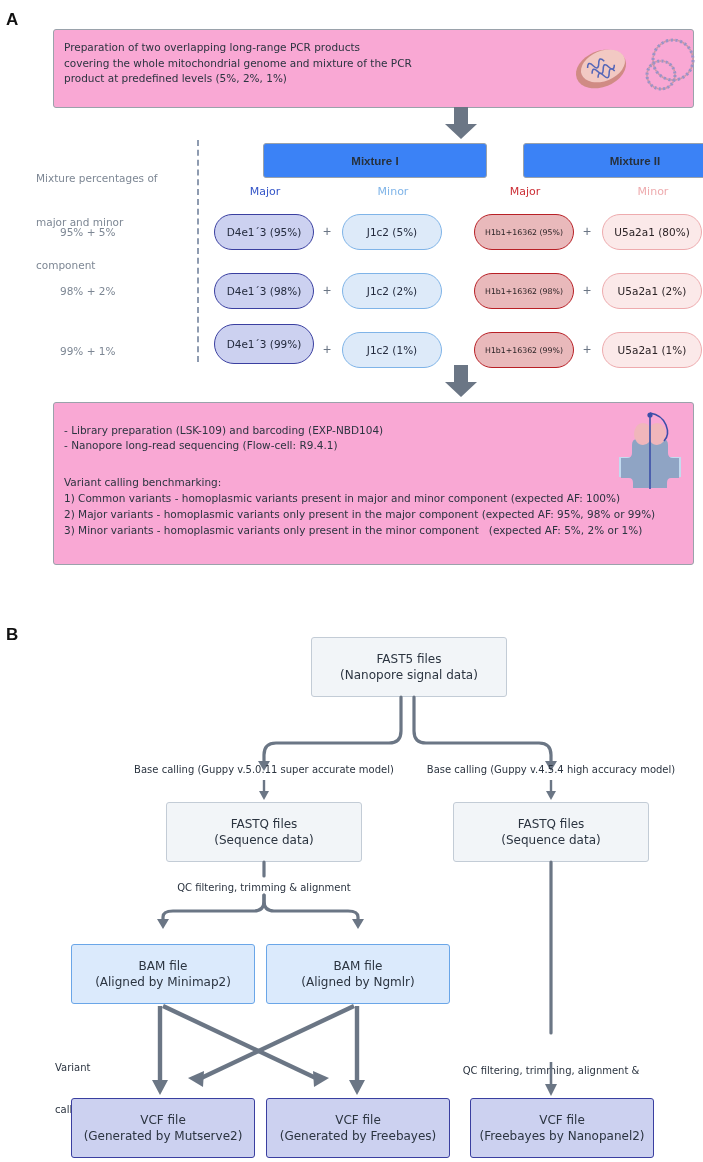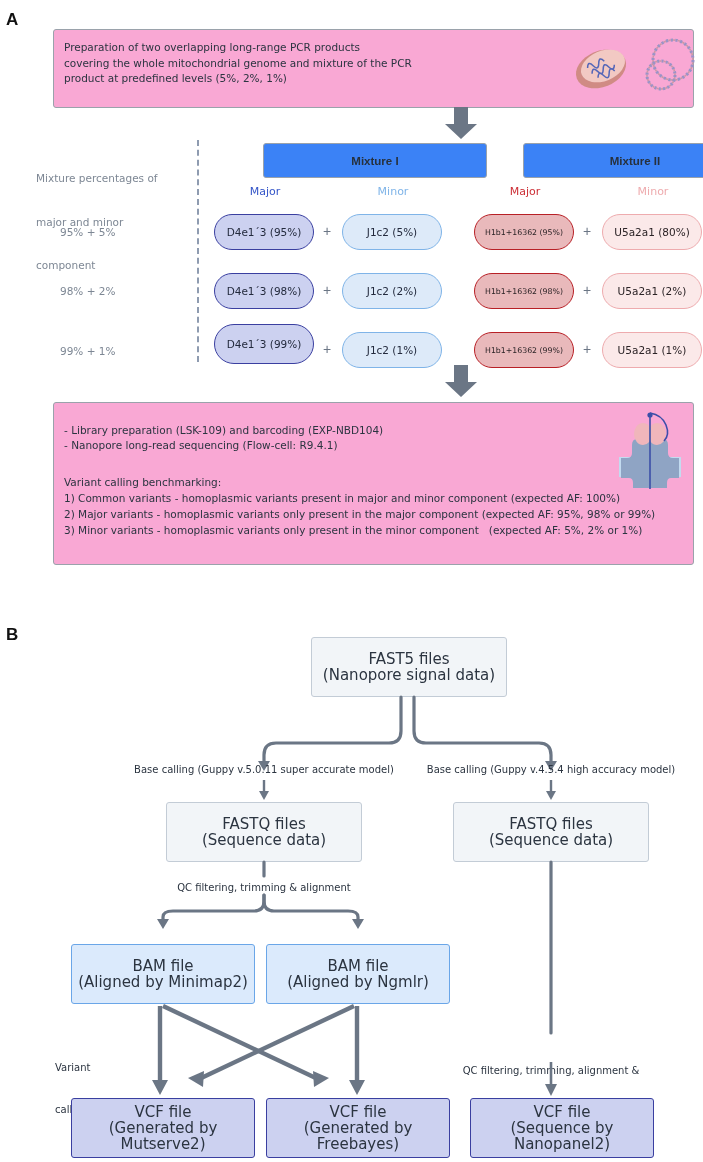--- a/index.html
+++ b/index.html
@@ -131,21 +131,21 @@
   
   .flow-box {
     position: absolute;
     box-sizing: border-box;
     border-radius: 3px;
     display: flex;
     flex-direction: column;
     align-items: center;
     justify-content: center;
     text-align: center;
-    font-size: 15px;
+    font-size: 12px;
     line-height: 16px;
     color: #2b3440;
   }
   .fb-grey {
     background: #f2f5f8;
     border: 1px solid #c3ccd6;
   }
   .fb-blue {
     background: #dbeafc;
     border: 1.4px solid #6aa6e8;
@@ -376,14 +376,14 @@
 <div class="flow-box fb-violet" style="left:71px; top:1098px; width:184px; height:60px;">
   <div>VCF file</div>
   <div>(Generated by Mutserve2)</div>
 </div>
 <div class="flow-box fb-violet" style="left:266px; top:1098px; width:184px; height:60px;">
   <div>VCF file</div>
   <div>(Generated by Freebayes)</div>
 </div>
 <div class="flow-box fb-violet" style="left:470px; top:1098px; width:184px; height:60px;">
   <div>VCF file</div>
-  <div>(Sequence by Nanopanel2)</div>
+  <div>(Freebayes by Nanopanel2)</div>
 </div>
 
 </body></html>

